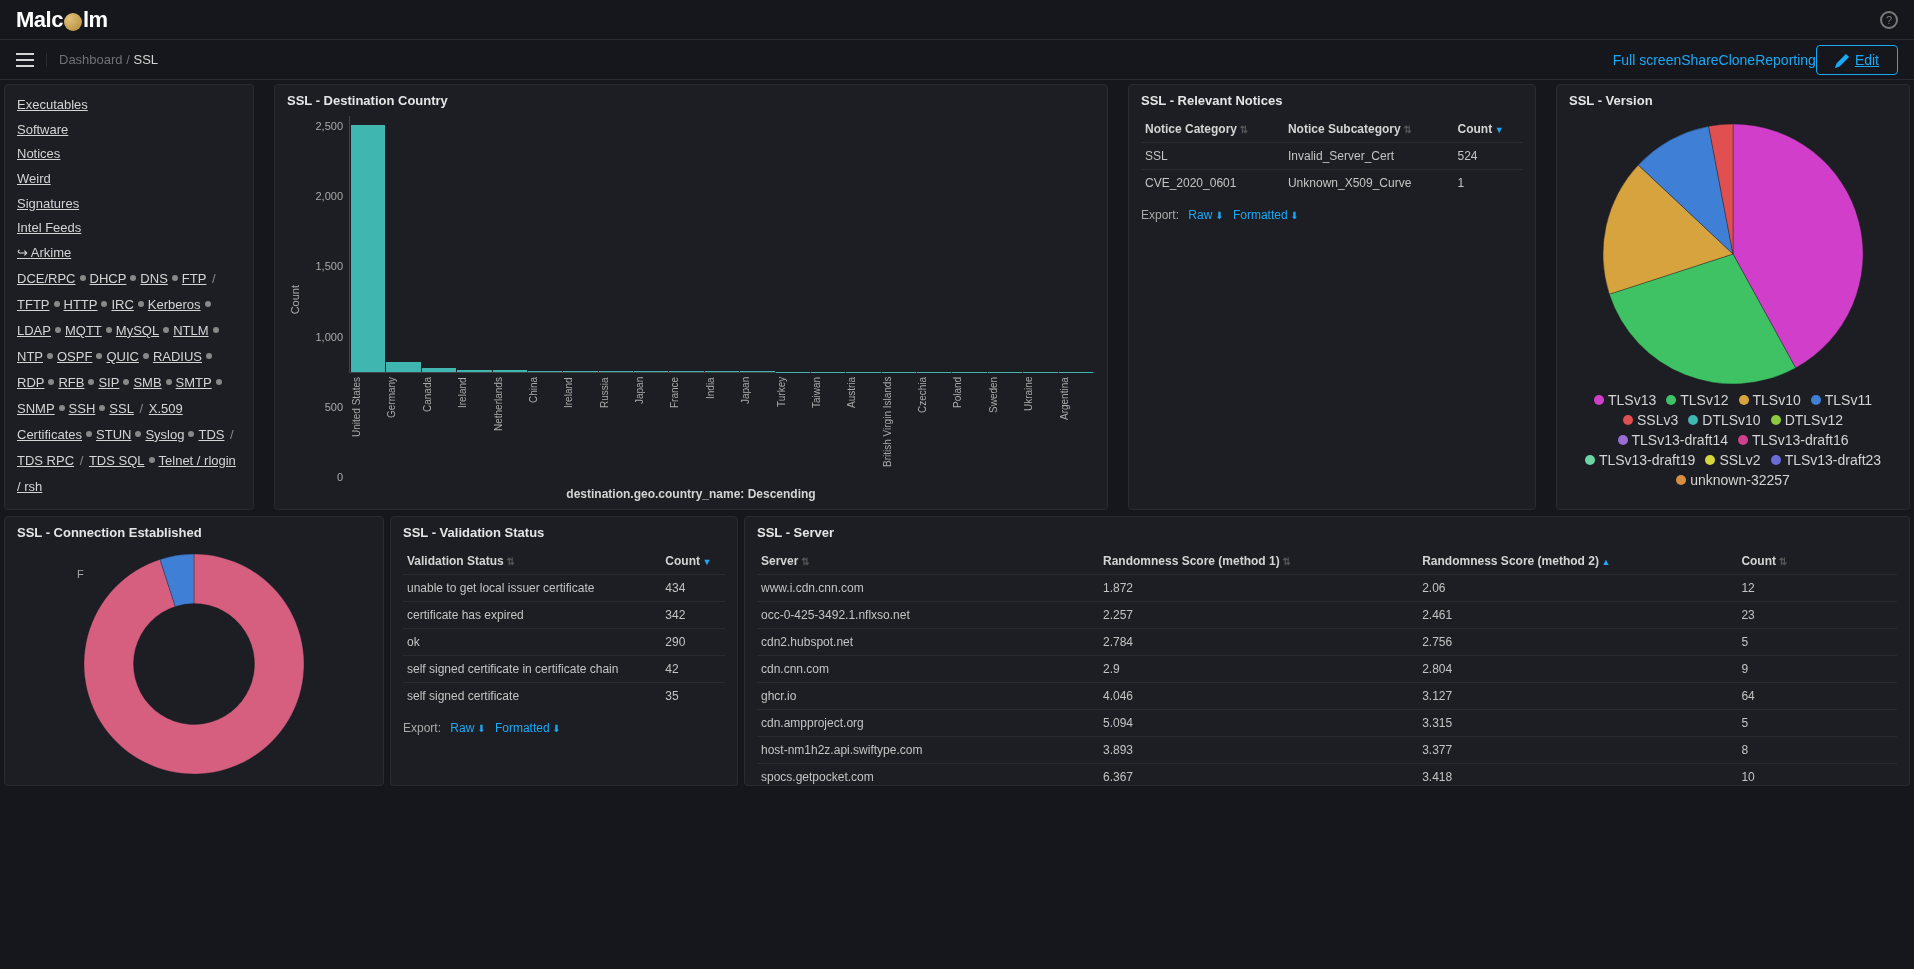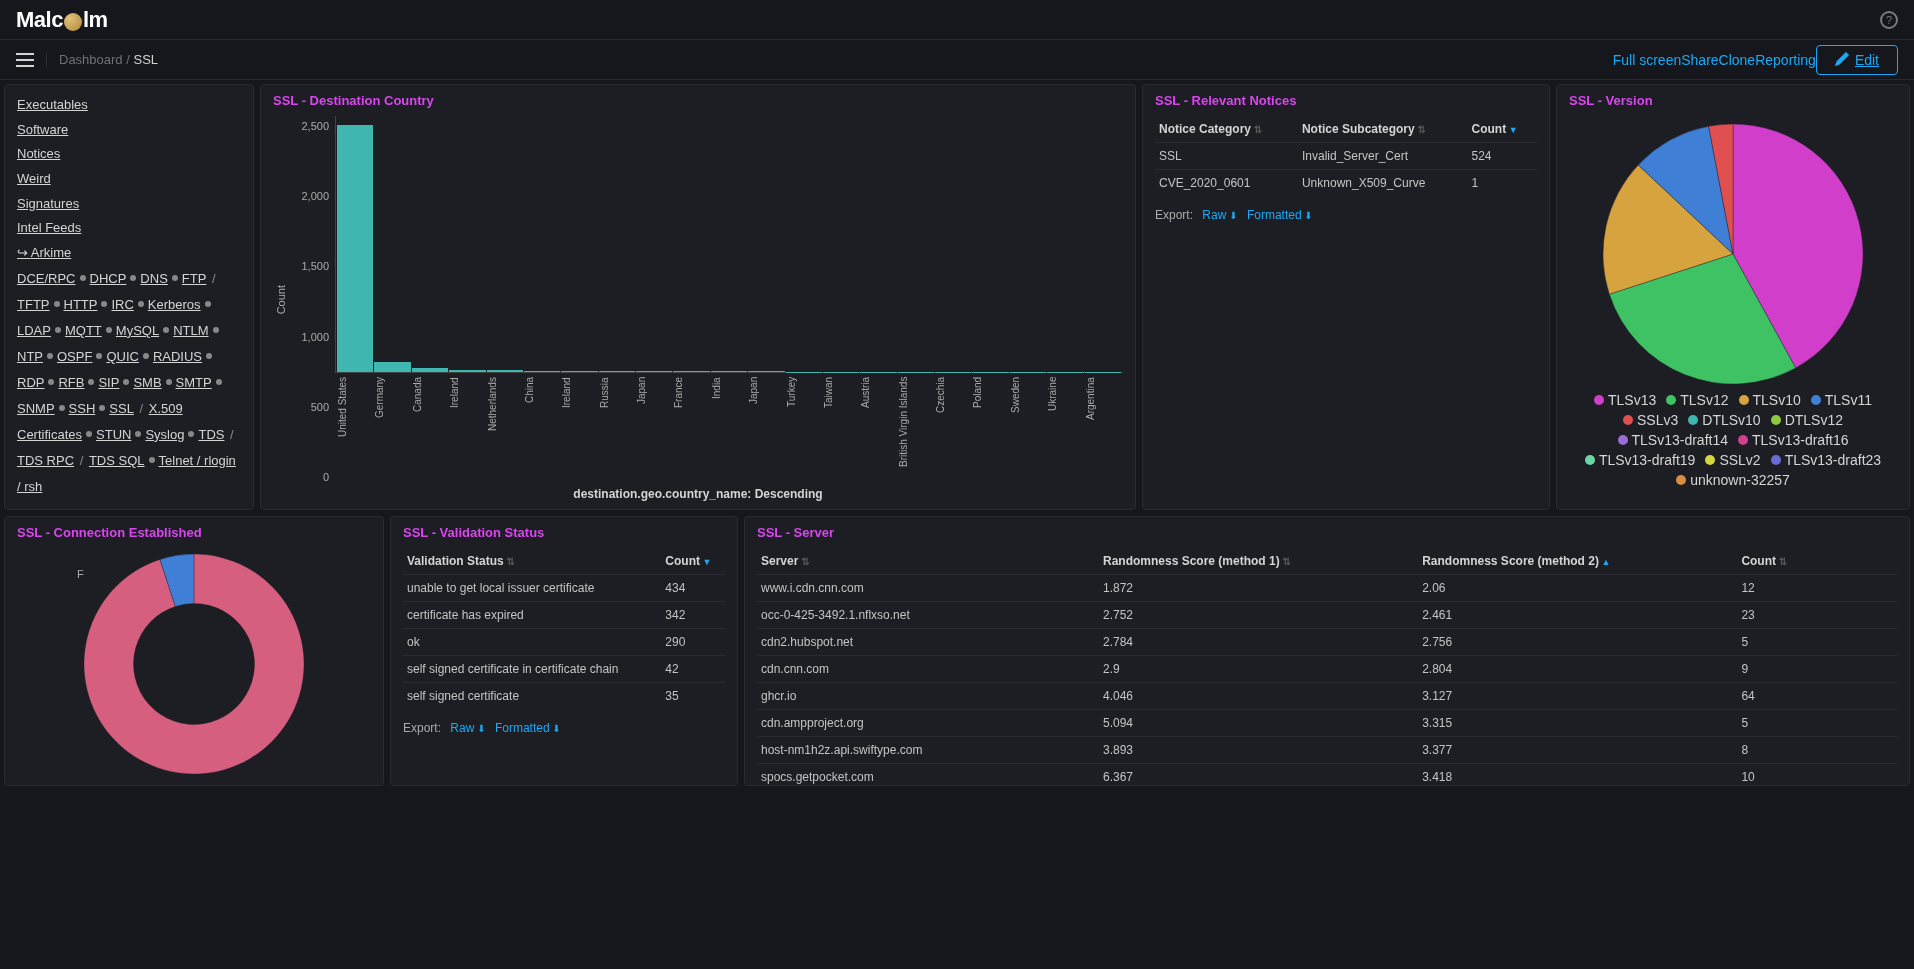--- a/index.html
+++ b/index.html
@@ -14,30 +14,30 @@
   
   
   .dash-bar { height: 40px; display:flex; align-items:center; justify-content:space-between; padding: 0 16px; background:#16171c; border-bottom:1px solid #2a2b31; }
   .dash-left { display:flex; align-items:center; gap:12px; }
   .hamburger { width:18px; height:14px; display:flex; flex-direction:column; justify-content:space-between; cursor:pointer; padding-right:12px; border-right:1px solid #2a2b31; box-sizing:content-box;}
   .hamburger span { height:2px; background:#d4d4d4; width:100%; }
   .breadcrumb { color:#6e7177; }
   .breadcrumb .current { color:#d4d4d4; }
   .dash-right { display:flex; align-items:center; }
   .dash-link { color:#1ba9f5; cursor:pointer; font-size:14px; }
-  .edit-btn { border:1px solid #1ba9f5; color:#1ba9f5; padding:6px 18px; border-radius:4px; display:flex; align-items:flex-start; gap:6px; cursor:pointer; font-size:14px;text-decoration:underline;}
+  .edit-btn { border:1px solid #1ba9f5; color:#1ba9f5; padding:6px 18px; border-radius:4px; display:flex; align-items:flex-end; gap:6px; cursor:pointer; font-size:14px;text-decoration:underline;}
   .edit-btn svg { width:14px; height:14px; fill:#1ba9f5; }
   
   
   .main { position:absolute; top:80px; left:0; right:0; bottom:0; padding:4px; }
-  .row1 { display:flex; gap:6px; height:426px; }
+  .row1 { display:flex; gap:20px; height:426px; }
   .row2 { display:flex; gap:6px; height:270px; margin-top:6px; }
   
   .panel { background:#1d1e24; border:1px solid #2a2b31; border-radius:4px; padding:8px 12px; overflow:hidden; position:relative; }
-  .panel-title { font-size:13px; font-weight:700; color:#d946ef; margin-bottom:8px; }
+  .panel-title { font-size:13px; font-weight:700; color:#e5e5e5; margin-bottom:8px; }
   
   
   .sidebar { width:250px; flex-shrink:0; overflow-y:auto; font-size:13px; line-height:1.9; }
   .sidebar h2 { font-size:19px; font-weight:700; color:#fff; margin:8px 0 4px 0; }
   .sidebar .link-list a { text-decoration:underline; }
   .sidebar .arrow-prefix::before { content:"↪ "; }
   .sidebar .sep { color:#888; margin:0 2px; }
   .flow-list { line-height:2.0; }
   .flow-list .dot { display:inline-block; width:6px; height:6px; border-radius:50%; background:#888; margin:0 4px 2px 4px; vertical-align:middle; }
   
@@ -359,21 +359,21 @@
           </thead>
         <tbody id="server-body">
             <tr>
               <td>www.i.cdn.cnn.com</td>
               <td>1.872</td>
               <td>2.06</td>
               <td>12</td>
             </tr>
             <tr>
               <td>occ-0-425-3492.1.nflxso.net</td>
-              <td>2.752</td>
+              <td>2.257</td>
               <td>2.461</td>
               <td>23</td>
             </tr>
             <tr>
               <td>cdn2.hubspot.net</td>
               <td>2.784</td>
               <td>2.756</td>
               <td>5</td>
             </tr>
             <tr>

